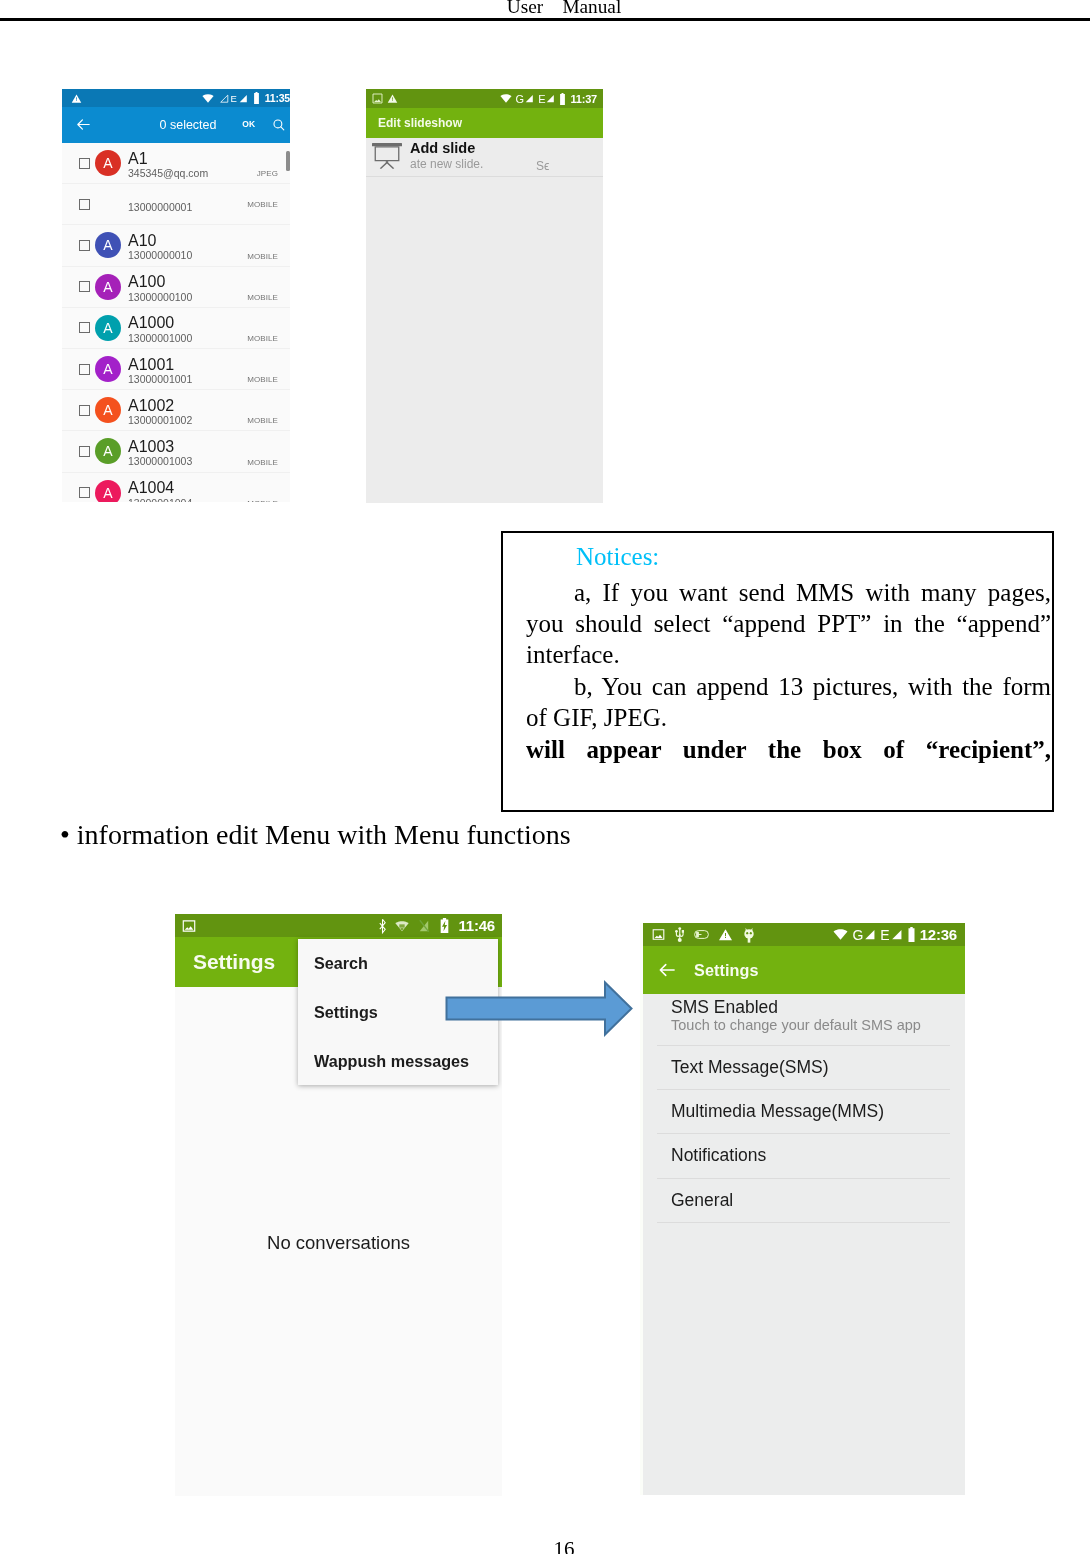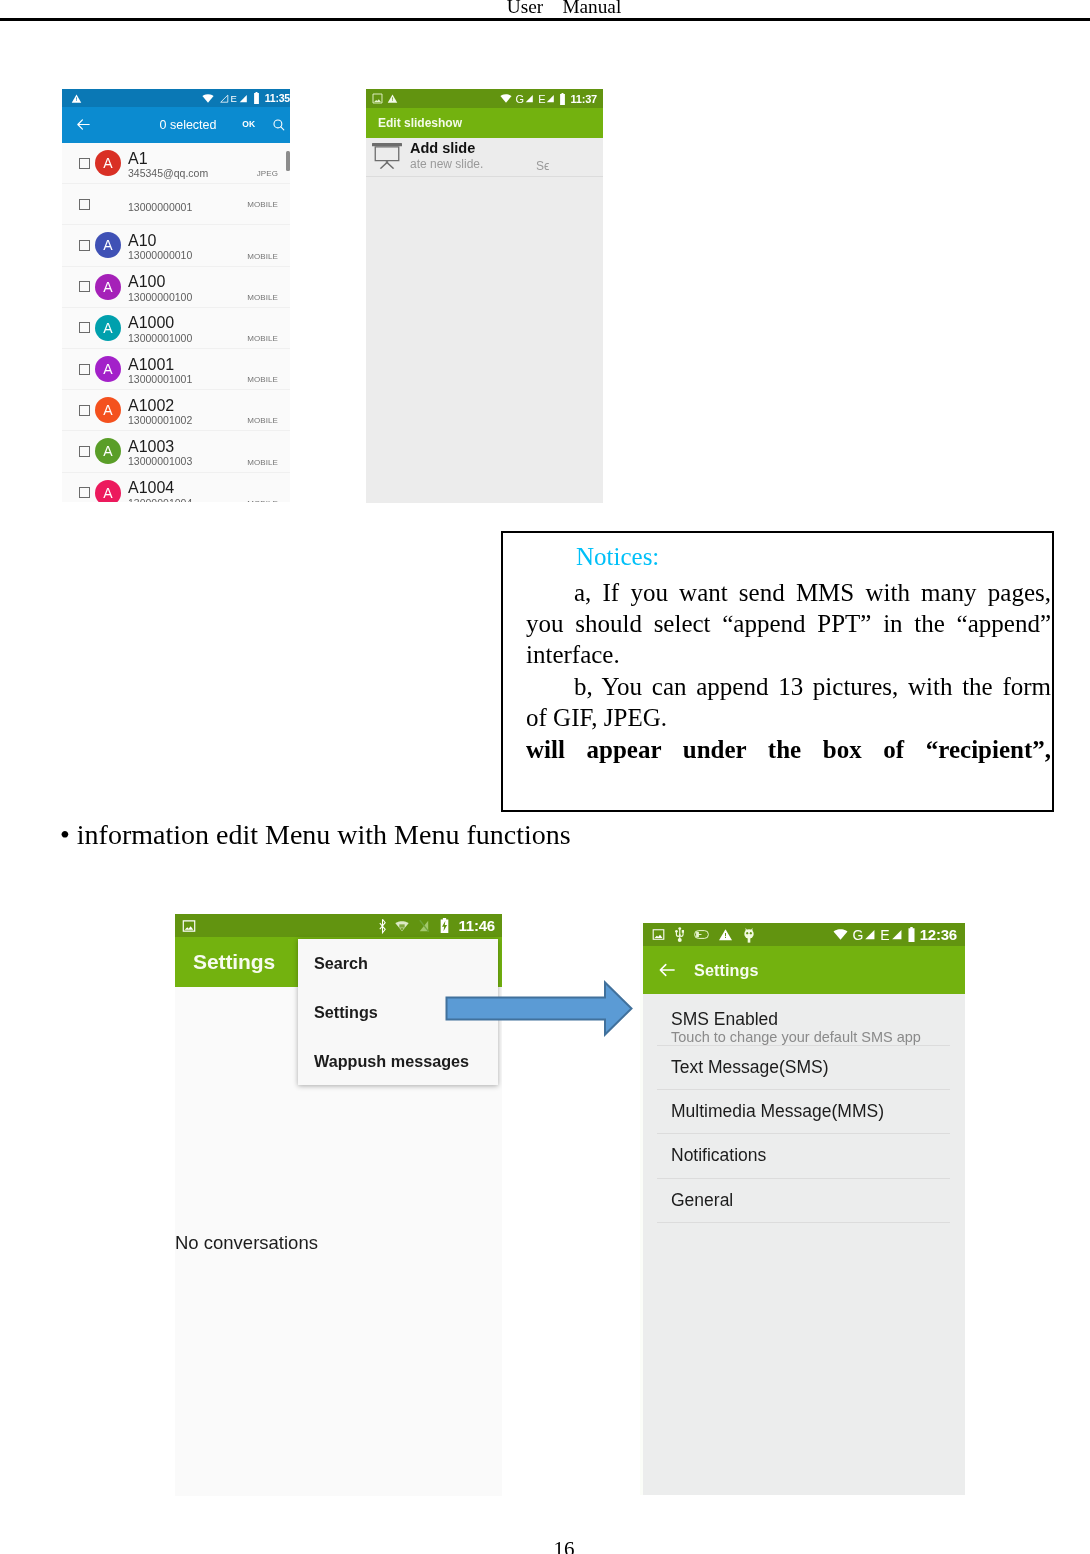--- a/index.html
+++ b/index.html
@@ -71,39 +71,39 @@
   #shot-slideshow .rs{font-size:12px;color:#9a9a9a;line-height:15px;}
   #shot-slideshow .rmeta{position:absolute;right:8px;bottom:3px;font-size:12px;color:#5e5e5e;}
   #shot-slideshow .rmeta2{position:absolute;left:170px;bottom:3px;font-size:12px;color:#9a9a9a;}
 
   
   #shot-messaging{left:175px;top:914px;width:327px;height:582px;background:#fafafa;}
   #shot-messaging .sbar{height:23px;background:#629410;padding:0 7px;}
   #shot-messaging .sb-right > *{margin-left:8.8px;}
   #shot-messaging .appbar{height:50px;background:#73b20f;display:flex;align-items:center;padding-left:18px;}
   #shot-messaging .ab-title{color:#f7fbef;font-size:21px;font-weight:bold;letter-spacing:-0.1px;}
-  #shot-messaging .empty-txt{position:absolute;left:0;right:0;top:318px;font-size:18.5px;color:#1c1c1c;}
+  #shot-messaging .empty-txt{position:absolute;left:0;right:0;top:318px;text-align:center;font-size:18.5px;color:#1c1c1c;}
   #shot-messaging .menu{position:absolute;left:123px;top:25px;width:200px;height:146px;background:#f8f8f8;box-shadow:0 1px 5px rgba(0,0,0,.32);}
   #shot-messaging .mi{font-size:16.2px;color:#1c1c1c;padding-left:16px;height:49px;line-height:49px;}
   #shot-messaging .menu{padding-top:0px;box-sizing:border-box;font-weight:bold;}
 
   
   #shot-settings{left:640px;top:923px;width:325px;height:572px;background:#eceded;}
   #shot-settings .edge{position:absolute;left:0;top:0;width:2.5px;height:572px;background:#fbfdf8;z-index:5;}
   #shot-settings .sbar{height:23px;background:#629410;padding:0 8px 0 12px;}
   #shot-settings .sb-left{gap:9.5px;}
   #shot-settings .appbar{height:48px;background:#73b20f;display:flex;align-items:center;position:relative;}
   #shot-settings .ab-back{margin-left:17px;}
   #shot-settings .ab-title{color:#f7fcef;font-size:16.2px;font-weight:bold;margin-left:17px;letter-spacing:0.1px;}
   #shot-settings .srow{position:relative;padding:0 0 0 14px;border-bottom:1px solid #dcdcdc;margin:0 15px 0 17px;}
   #shot-settings .st{font-size:17.5px;color:#1c1c1c;}
   #shot-settings .ss{font-size:14.5px;color:#8a8a8a;}
   #shot-settings .srow.one{height:43.2px;}
   #shot-settings .srow.one .st{line-height:43.2px;}
-  #shot-settings .srow.two{height:52px;padding-top:16px;box-sizing:border-box;}
+  #shot-settings .srow.two{height:52px;padding-top:4px;box-sizing:border-box;}
   #shot-settings .srow.two .st{line-height:18px;}
   #shot-settings .srow.two .ss{line-height:19px;}
 
   
   #arrow{position:absolute;left:444px;top:980px;width:190px;height:58px;}
 
 </style>
 </head>
 <body>
 

